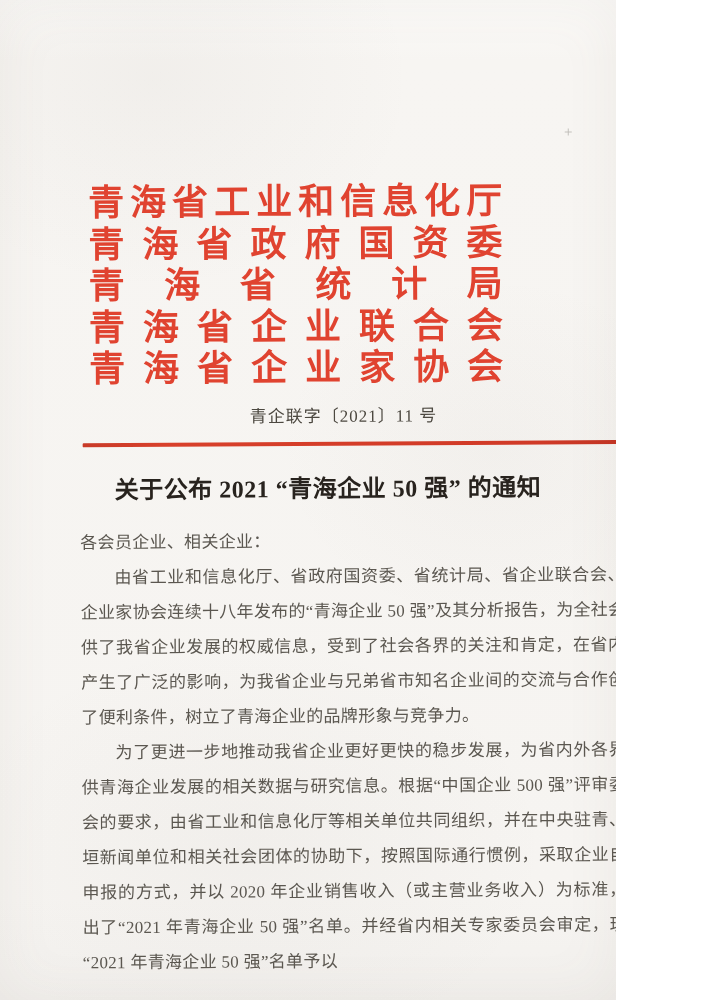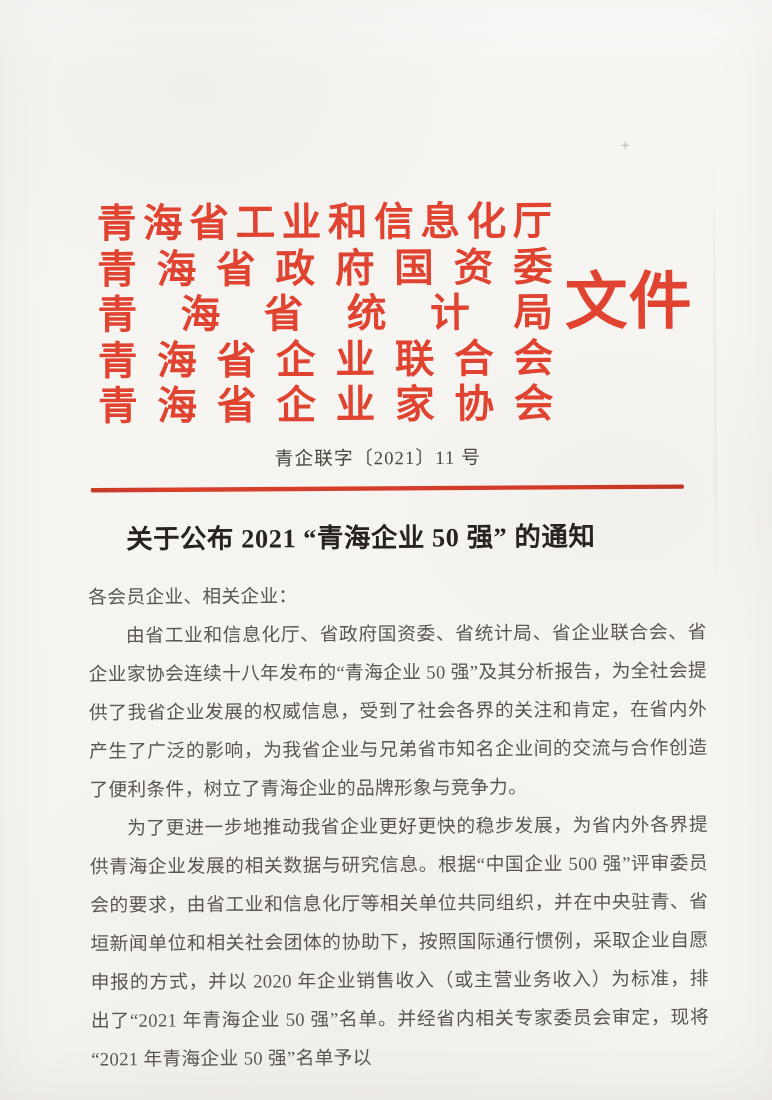--- a/index.html
+++ b/index.html
@@ -4,21 +4,21 @@
 <style>
   * { margin: 0; padding: 0; box-sizing: border-box; }
 
   html, body {
     width: 702px; height: 1000px;
     font-family: "Liberation Serif", "DejaVu Serif", serif;
   }
 
   .page {
     position: relative;
-    width: 702px; height: 1000px;
+    width: 616px; height: 1000px;
     overflow: hidden;
     background-color: #f7f5f2;
     background-image:
       radial-gradient(ellipse 60% 30% at 25% 8%, rgba(130,120,110,0.05), transparent 70%),
       radial-gradient(ellipse 50% 25% at 80% 45%, rgba(130,120,110,0.04), transparent 70%),
       radial-gradient(ellipse 70% 30% at 40% 85%, rgba(130,120,110,0.045), transparent 70%),
       linear-gradient(180deg, #fbfaf8 0%, #f7f5f2 6%, #f6f4f1 90%, #f2f0ed 100%);
     box-shadow: inset 0 0 55px rgba(110,100,90,0.07);
   }
 
@@ -138,21 +138,20 @@
     <div class="crease"></div>
 
     <div class="agencies">
       <div class="agency-line">青海省工业和信息化厅</div>
       <div class="agency-line">青海省政府国资委</div>
       <div class="agency-line">青海省统计局</div>
       <div class="agency-line">青海省企业联合会</div>
       <div class="agency-line">青海省企业家协会</div>
     </div>
 
-    <div class="doc-type">文件</div>
 
     <div class="doc-number">青企联字〔2021〕11 号</div>
 
     <div class="red-divider"></div>
 
     <div class="doc-title">关于公布 2021 “青海企业 50 强” 的通知</div>
 
     <div class="doc-body">
       <p>各会员企业、相关企业：</p>
       <p class="indent">由省工业和信息化厅、省政府国资委、省统计局、省企业联合会、省企业家协会连续十八年发布的“青海企业 50 强”及其分析报告，为全社会提供了我省企业发展的权威信息，受到了社会各界的关注和肯定，在省内外产生了广泛的影响，为我省企业与兄弟省市知名企业间的交流与合作创造了便利条件，树立了青海企业的品牌形象与竞争力。</p>

